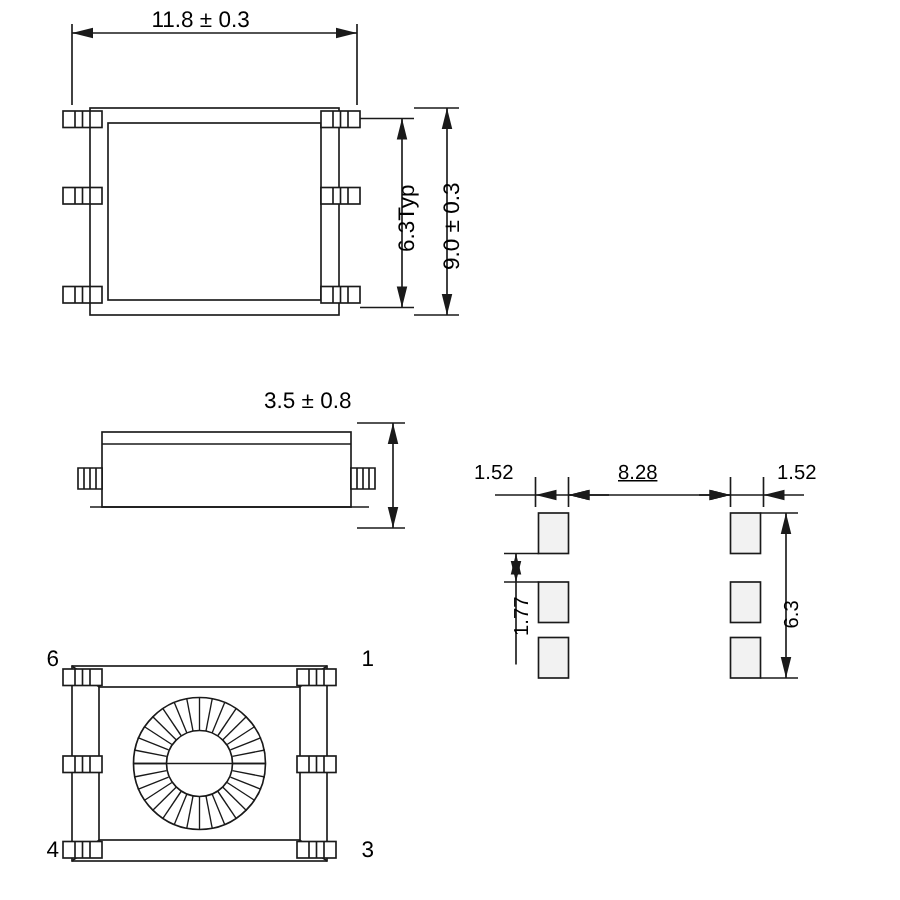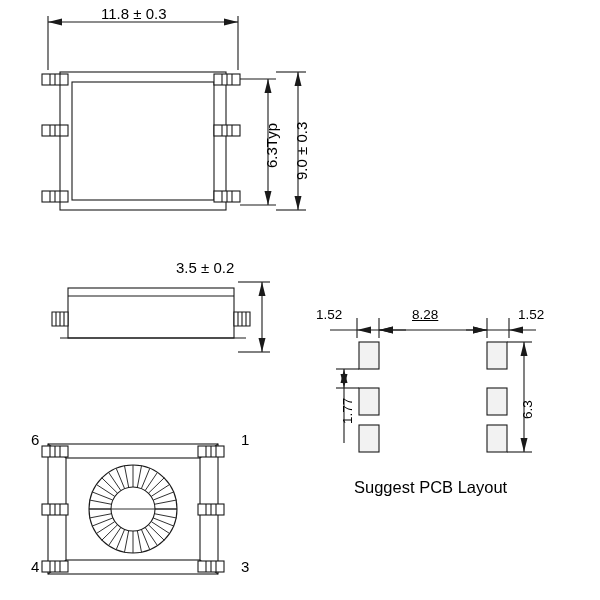--- a/index.html
+++ b/index.html
@@ -289,33 +289,32 @@
       </g>
     </g>
   </svg>
 
   <div class="lbl" style="left:101px; top:6px;">11.8 ± 0.3</div>
 
   <div class="lbl vert" style="left:264px; top:168px;">6.3Typ</div>
 
   <div class="lbl vert" style="left:294px; top:180px;">9.0 ± 0.3</div>
 
-  <div class="lbl" style="left:176px; top:260px;">3.5 ± 0.2</div>
+  <div class="lbl" style="left:176px; top:260px;">3.5 ± 0.8</div>
 
   <div class="lbl small" style="left:316px; top:308px;">1.52</div>
 
   <div class="lbl small" style="left:412px; top:308px;text-decoration:underline;">8.28</div>
 
   <div class="lbl small" style="left:518px; top:308px;">1.52</div>
 
   <div class="lbl small vert" style="left:341px; top:424px;">1.77</div>
 
   <div class="lbl small vert" style="left:521px; top:419px;">6.3</div>
 
-  <div class="lbl caption" style="left:354px; top:479px;">Suggest PCB Layout</div>
 
   <div class="lbl pin" style="left:31px; top:432px;">6</div>
 
   <div class="lbl pin" style="left:241px; top:432px;">1</div>
 
   <div class="lbl pin" style="left:31px; top:559px;">4</div>
 
   <div class="lbl pin" style="left:241px; top:559px;">3</div>
 
 </div>

